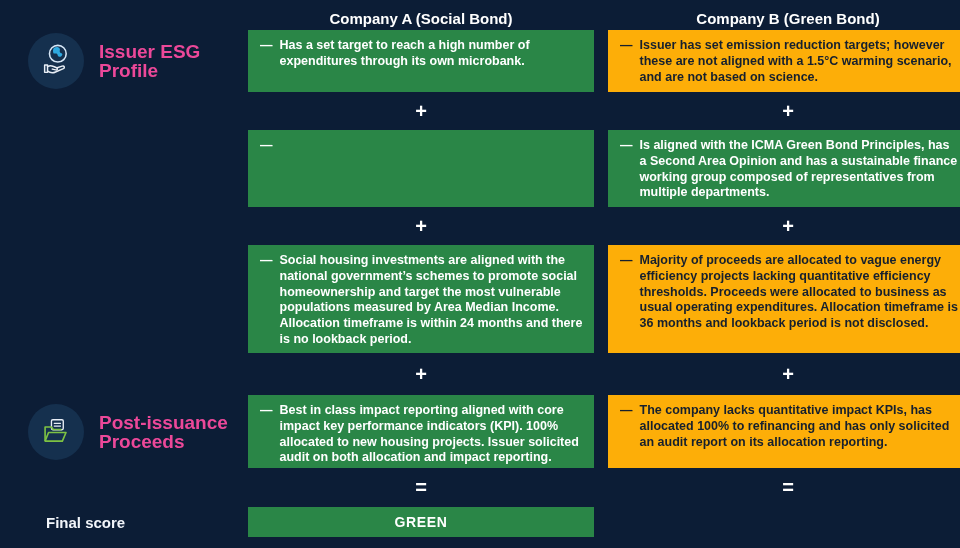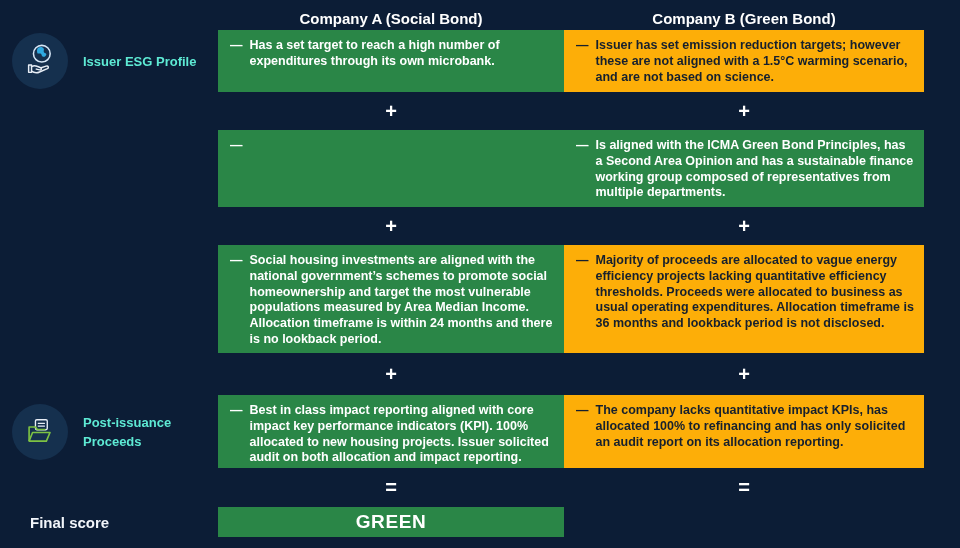--- a/index.html
+++ b/index.html
@@ -9,40 +9,42 @@
     font-family:"Liberation Sans","DejaVu Sans",sans-serif;
     color:#ffffff;
     overflow:hidden;
   }
   .wrap{
     width:960px;height:398px;
     box-sizing:border-box;
     padding-top:6px;
     display:grid;
     grid-template-columns:218px 346px 360px;
+    column-gap:14px;
     grid-template-rows:24px 62px 38px 77px 38px 108px 42px 73px 39px 30px;
+    padding-left:16px;
   }
   .col-header{
     grid-row:1;
     display:flex;align-items:center;justify-content:center;
     font-size:15px;font-weight:bold;color:#ffffff;
   }
   .cat-cell{
     grid-column:1;
     display:flex;align-items:center;
     padding-left:12px;gap:15px;
   }
   .icon-circle{
     width:56px;height:56px;border-radius:50%;
     background:#15304e;
     display:flex;align-items:center;justify-content:center;
     flex:0 0 auto;
   }
   .cat-label{
-    font-size:13px;font-weight:bold;line-height:19px;color:#5eead4;
+    font-size:19px;font-weight:bold;line-height:19px;color:#ec4899;
     max-width:140px;
   }
   .box{
     display:flex;align-items:flex-start;gap:7px;
     box-sizing:border-box;
     padding:8px 10px 6px 12px;
     font-size:12.5px;font-weight:600;line-height:15.8px;
     overflow:hidden;
   }
   .box .dash{flex:0 0 auto;font-weight:bold;}
@@ -54,21 +56,21 @@
   }
   .final-label{
     grid-column:1;grid-row:10;
     display:flex;align-items:center;
     padding-left:30px;
     font-size:15px;font-weight:bold;color:#f2f5fa;text-align:center;
   }
   .final-bar{
     grid-row:10;
     display:flex;align-items:center;justify-content:center;
-    font-size:19px;font-weight:bold;letter-spacing:0.6px;
+    font-size:14px;font-weight:bold;letter-spacing:0.6px;
   }
   .r2{grid-row:2}.r3{grid-row:3}.r4{grid-row:4}.r5{grid-row:5}.r6{grid-row:6}
   .r7{grid-row:7}.r8{grid-row:8}.r9{grid-row:9}
   .c2{grid-column:2}.c3{grid-column:3}
   svg{display:block}
 </style>
 </head>
 <body>
 
 <div class="wrap">

